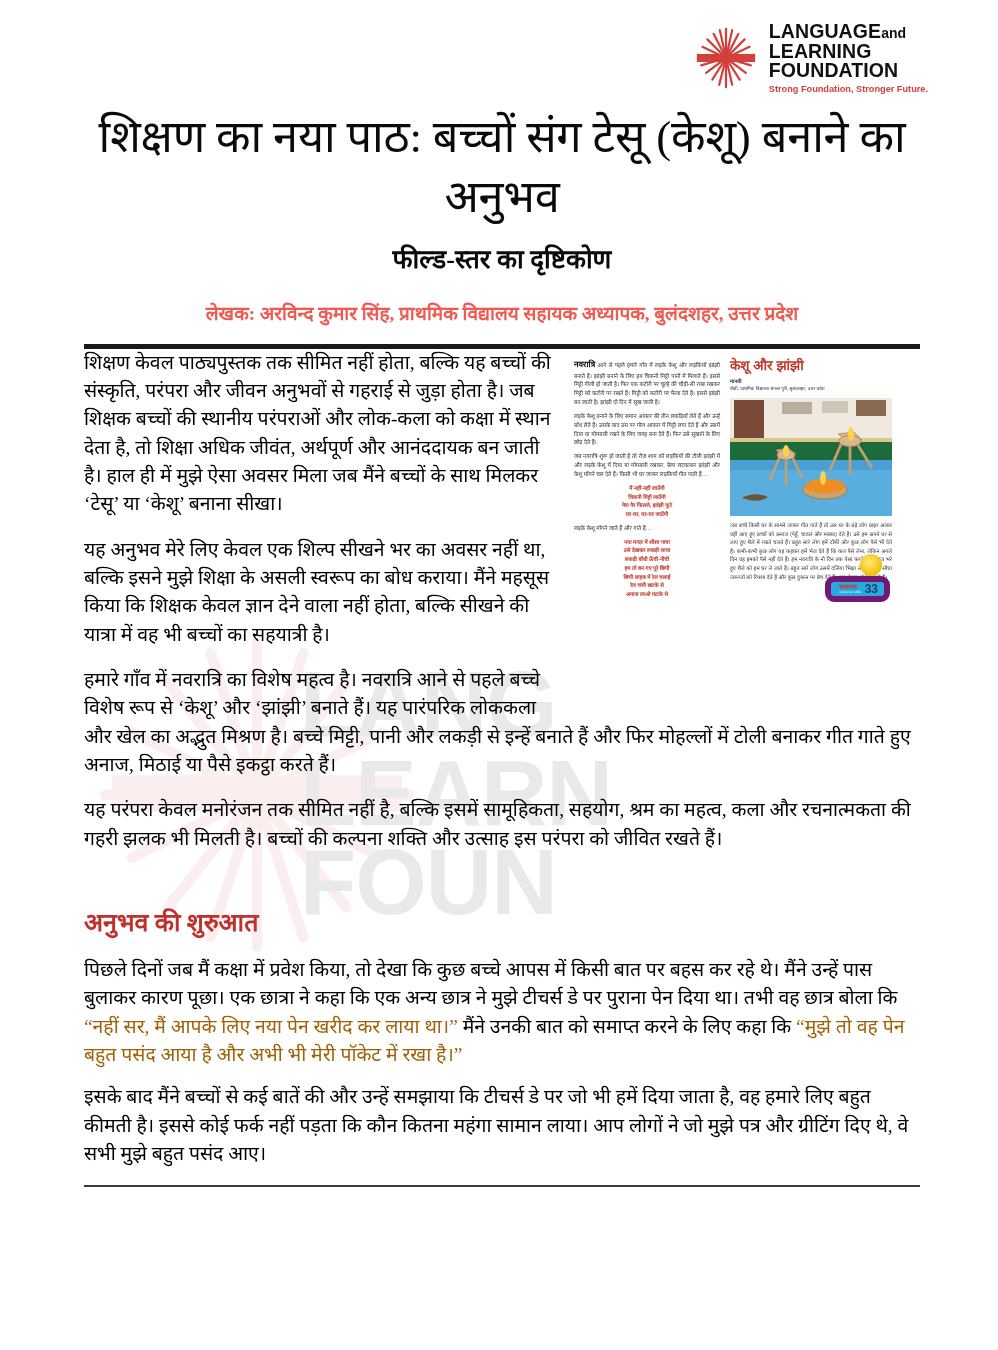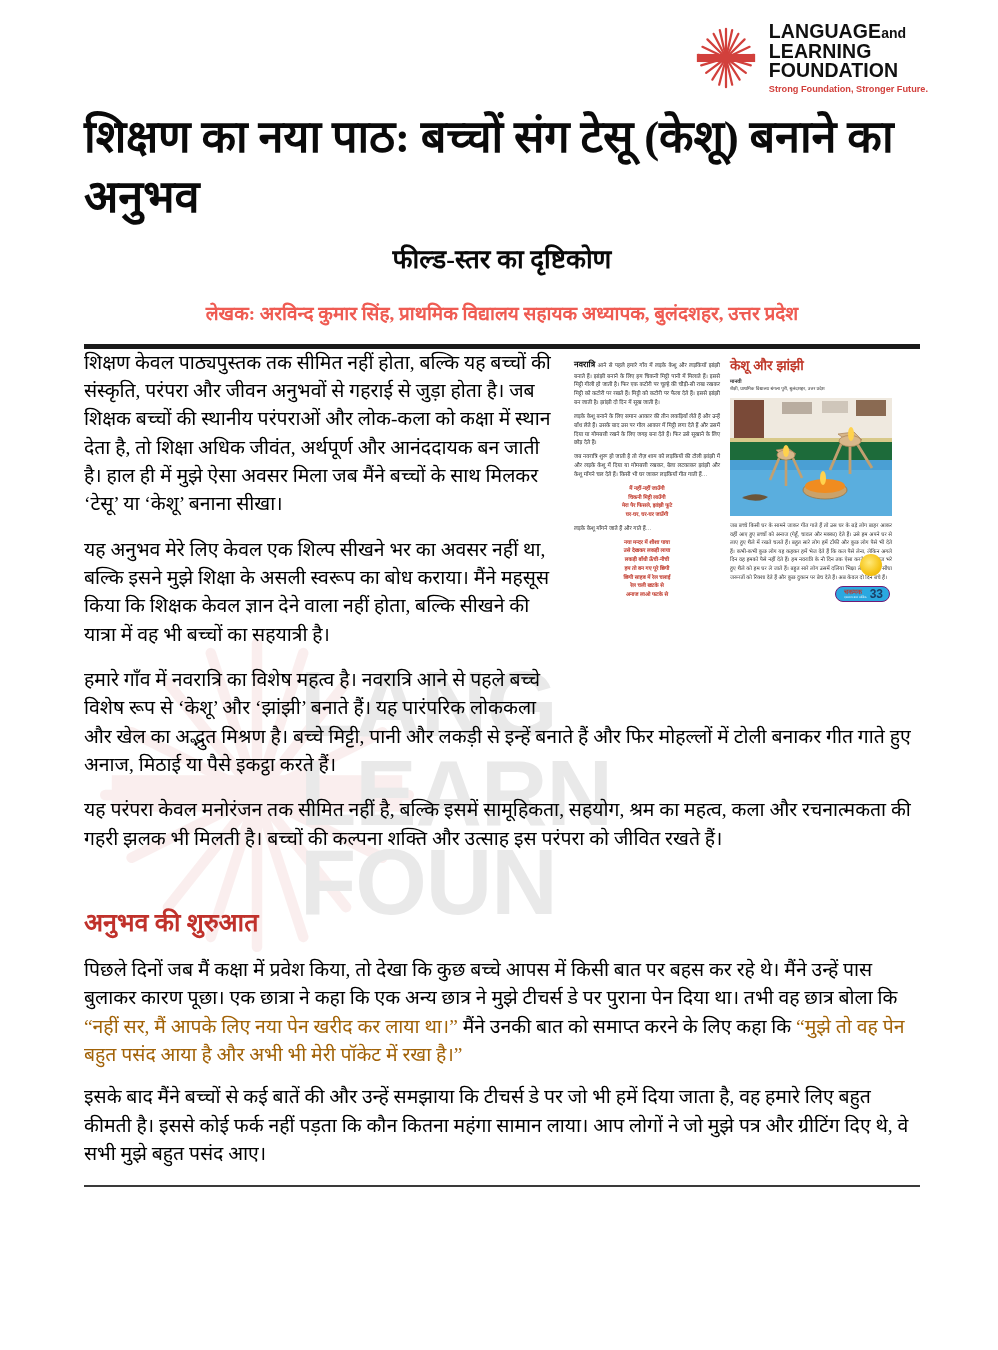--- a/index.html
+++ b/index.html
@@ -88,23 +88,23 @@
   
   .content {
     position: relative;
     z-index: 2;
     padding: 0 78px 0 84px;
   }
 
   
   .doc-title {
     margin: 108px 0 8px 0;
-    text-align: left;
+    text-align: center;
     font-family: "Liberation Serif", serif;
-    font-weight: 700;
+    font-weight: 400;
     font-size: 45px;
     line-height: 1.33;
     color: #0a0a0a;
     letter-spacing: -0.2px;
   }
   .doc-subtitle {
     margin: 12px 0 0 0;
     text-align: center;
     font-weight: 700;
     font-size: 26px;
@@ -223,21 +223,21 @@
   .scan-badge {
     position: absolute;
     right: 2px;
     bottom: 2px;
     display: flex;
     align-items: center;
     gap: 3px;
     background: #2aa8e0;
     border-radius: 9px;
     padding: 1px 6px 1px 8px;
-    border: 1px solid #701a75;
+    border: 6px solid #701a75;
   }
   .scan-badge .bname {
     font-size: 6.5px;
     font-weight: 700;
     color: #c0392b;
     line-height: 1.05;
   }
   .scan-badge .bsub {
     font-size: 3px;
     color: #ffffff;

